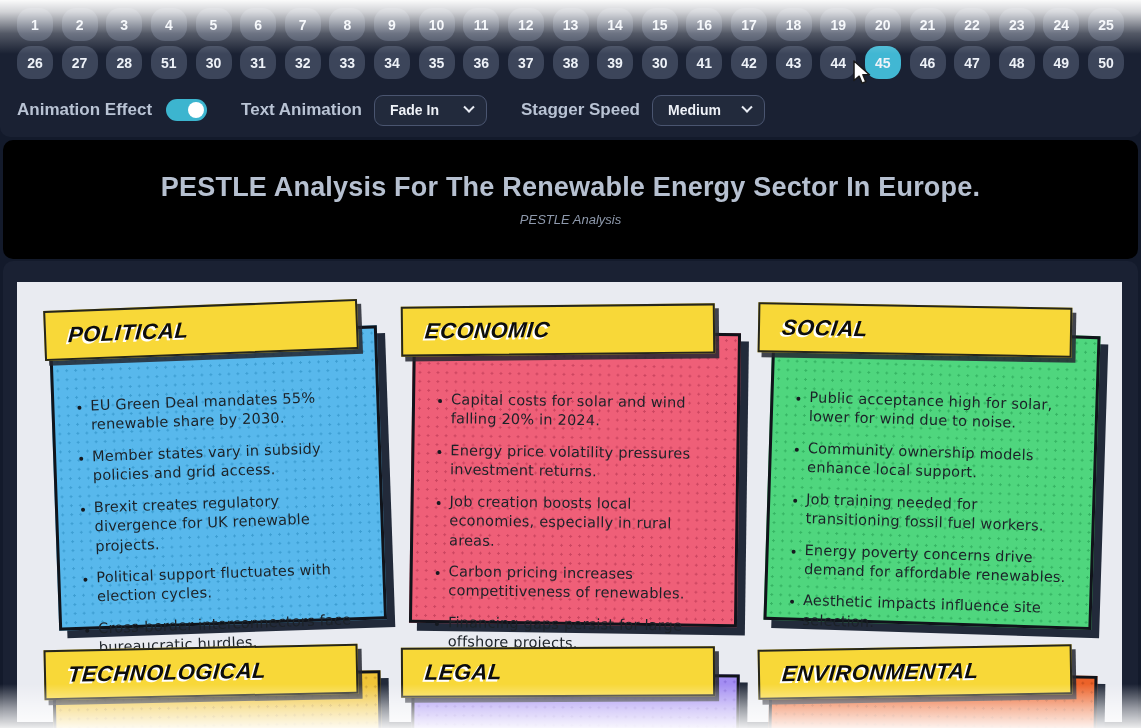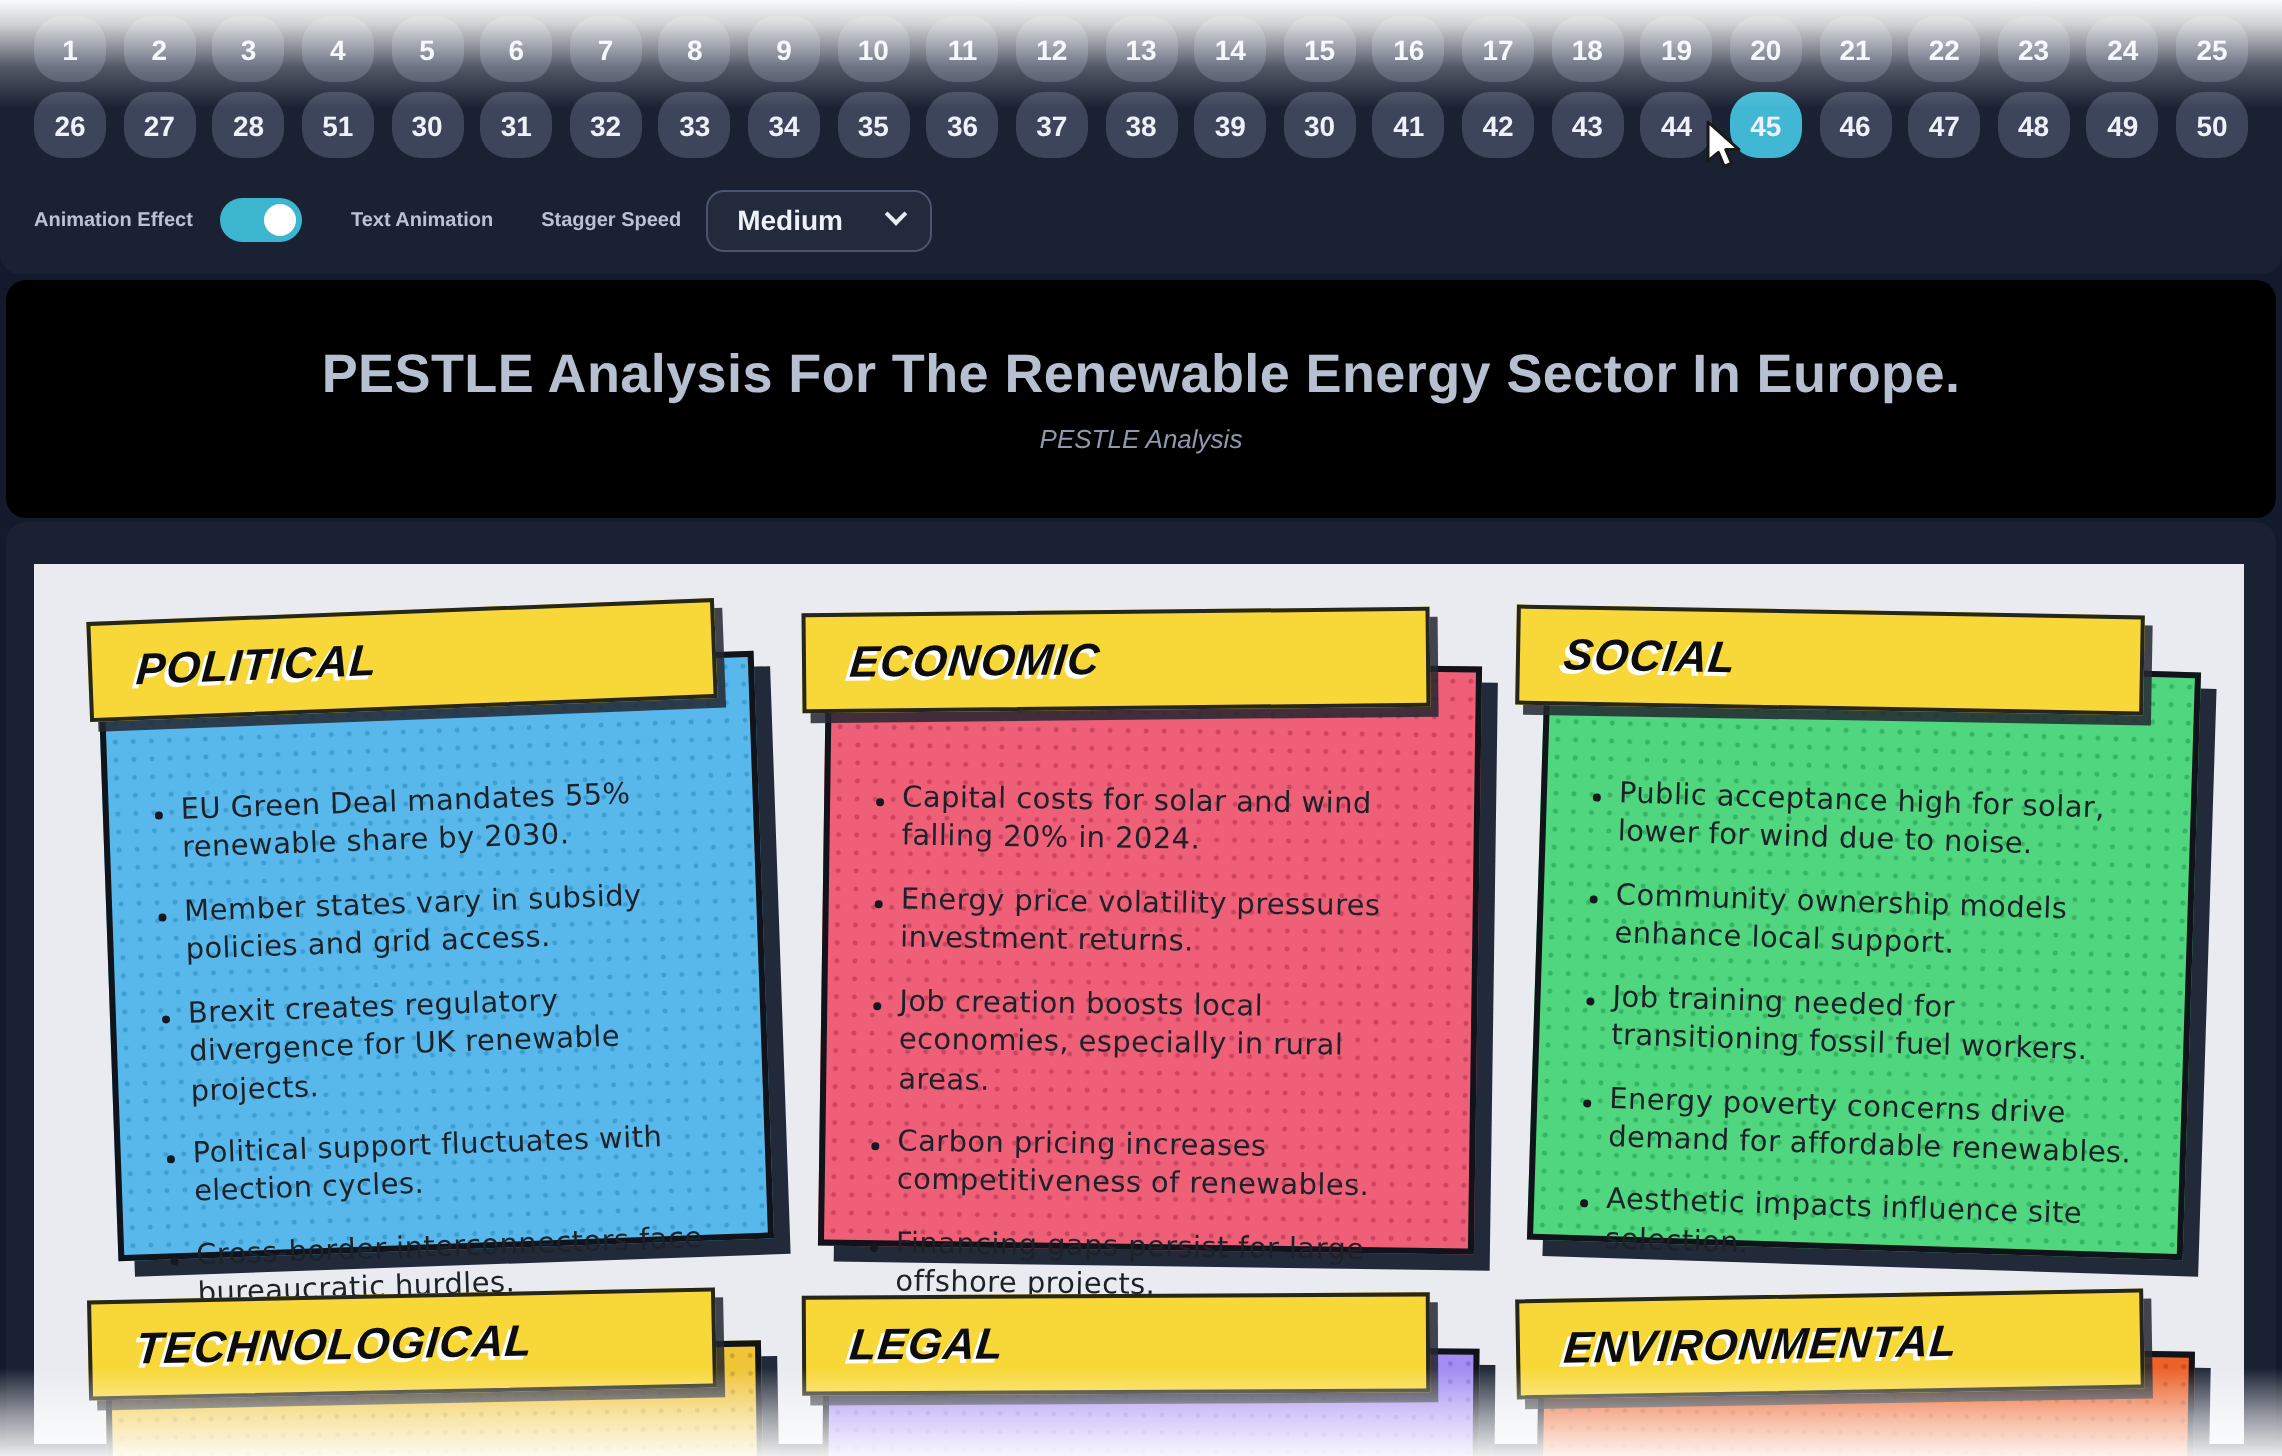--- a/index.html
+++ b/index.html
@@ -16,38 +16,38 @@
   .num-row { display:flex; justify-content:space-between; margin-top:5px; }
   .num-btn {
     width:36px; height:33px; border-radius:14px; border:none;
     background:#3c455a; color:#eef2f8; font-family:"Liberation Sans",sans-serif;
     font-weight:700; font-size:14px; cursor:pointer;
     display:flex; align-items:center; justify-content:center;
   }
   .num-btn.active { background:var(--accent); }
 
   .controls { display:flex; align-items:center; margin-top:16px; height:30px; }
-  .ctrl-label { color:#b9c3d4; font-weight:700; font-size:10px; }
+  .ctrl-label { color:#b9c3d4; font-weight:700; font-size:17px; }
   .toggle {
     width:41px; height:22px; border-radius:11px; background:#3cb5cf;
     margin-left:14px; position:relative; cursor:pointer; flex:0 0 auto;
   }
   .toggle .knob {
     position:absolute; right:3px; top:3px; width:16px; height:16px;
     border-radius:50%; background:#ffffff;
   }
   .dropdown {
     margin-left:12px; height:31px; min-width:113px; border-radius:9px;
     background:#222a3c; border:1.5px solid #4a5570; color:#eef1f7;
     font-weight:700; font-size:14px; display:flex; align-items:center;
     justify-content:space-between; padding:0 13px 0 15px; cursor:pointer;
   }
   .chev { width:8px; height:8px; border-right:2px solid #e8ecf4; border-bottom:2px solid #e8ecf4;
     transform:rotate(45deg) translate(-2px,-2px); }
-  .gap-lg { margin-left:24px; }
+  .gap-lg { margin-left:34px; }
 
   
   .title-section {
     background:#000000; border-radius:10px; margin:3px 3px 0; height:119px;
     display:flex; flex-direction:column; align-items:center; justify-content:center;
   }
   .main-title { color:#b6c0d0; font-size:27px; font-weight:700; letter-spacing:.2px; }
   .sub-title { color:#8e99ac; font-size:13px; margin-top:9px;font-style:italic; }
 
   
@@ -166,20 +166,24 @@
       <button class="num-btn">48</button>
       <button class="num-btn">49</button>
       <button class="num-btn">50</button>
     </div>
   <div class="controls">
     <span class="ctrl-label">Animation Effect</span>
     <div class="toggle">
         <div class="knob"></div>
       </div>
     <span class="ctrl-label gap-lg">Text Animation</span>
+    <div class="dropdown">
+      <span>Fade In</span>
+      <span class="chev"></span>
+    </div>
     <span class="ctrl-label gap-lg">Stagger Speed</span>
     <div class="dropdown">
       <span>Medium</span>
       <span class="chev"></span>
     </div>
   </div>
 </div>
 
 <div class="title-section">
   <div class="main-title">PESTLE Analysis For The Renewable Energy Sector In Europe.</div>

